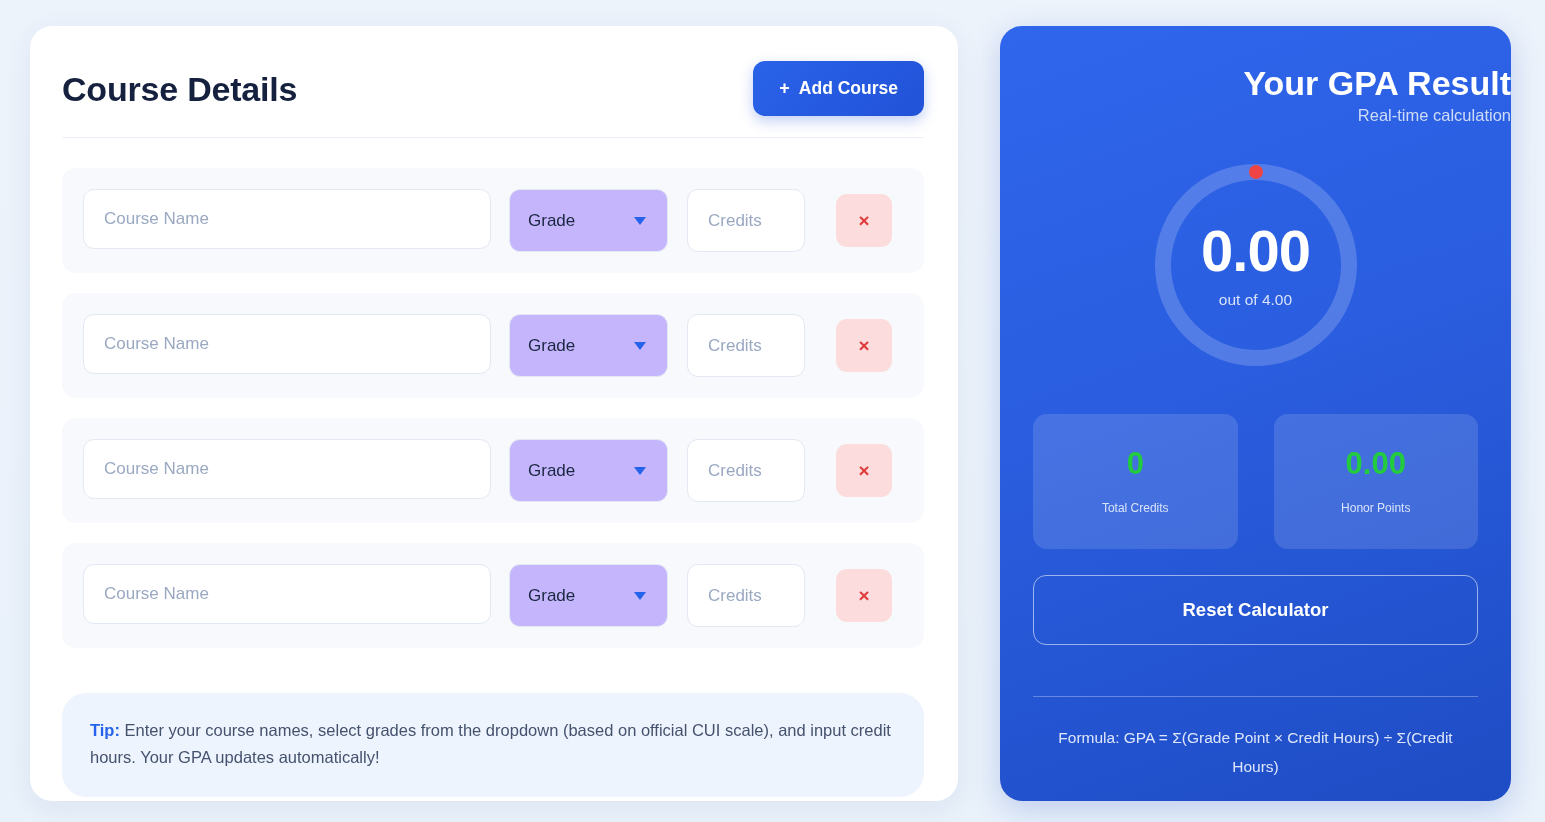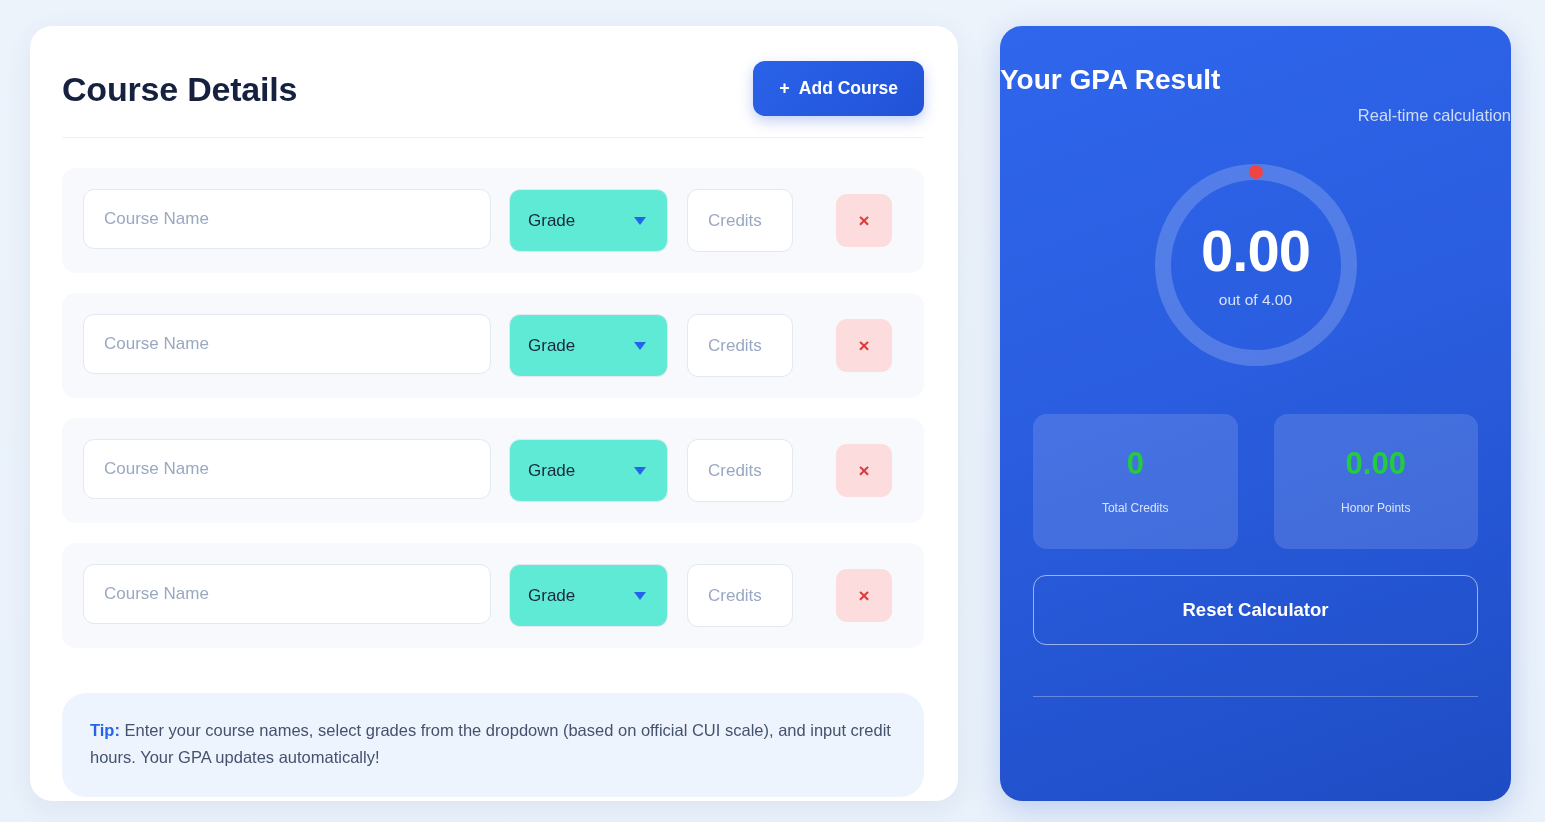--- a/index.html
+++ b/index.html
@@ -127,21 +127,21 @@
     left: 447px;
     top: 21px;
     width: 159px;
     height: 63px;
   }
   .grade-select {
     width: 100%;
     height: 100%;
     border: 1.6px solid #e2e9f2;
     border-radius: 11px;
-    background: #5eead4;
+    background: #c4b5fd;
     font-size: 17px;
     font-family: "Liberation Sans", sans-serif;
     color: #1b2740;
     padding: 0 18px;
     outline: none;
     appearance: none;
     -webkit-appearance: none;
     cursor: pointer;
   }
   .select-caret {
@@ -153,21 +153,21 @@
     border-left: 6.5px solid transparent;
     border-right: 6.5px solid transparent;
     border-top: 8px solid #2563eb;
     pointer-events: none;
   }
 
   .credits-input {
     position: absolute;
     left: 625px;
     top: 21px;
-    width: 106px;
+    width: 118px;
     height: 63px;
     border: 1.6px solid #e2e9f2;
     border-radius: 11px;
     background: #ffffff;
     font-size: 17px;
     font-family: "Liberation Sans", sans-serif;
     color: #243356;
     padding: 16px 20px;
     outline: none;
   }
@@ -221,22 +221,22 @@
     border-radius: 22px;
     background: linear-gradient(160deg, #2f66ec 0%, #2a5ddf 45%, #1e4cc4 100%);
     box-shadow: 0 8px 30px rgba(30, 76, 196, 0.22);
     overflow: hidden;
   }
 
   .gpa-title {
     position: absolute;
     left: 0; right: 0;
     top: 38px;
-    text-align: left;
-    font-size: 28px;
+    text-align: right;
+    font-size: 34px;
     font-weight: 700;
     color: #ffffff;
   }
   .gpa-subtitle {
     position: absolute;
     left: 0; right: 0;
     top: 80px;
     text-align: right;
     font-size: 16.5px;
     color: #cfdcf8;
@@ -456,16 +456,17 @@
       <div class="stat-card">
         <div class="stat-value">0.00</div>
         <div class="stat-label">Honor Points</div>
       </div>
     </div>
 
     <button class="reset-btn">Reset Calculator</button>
 
     <div class="panel-divider"></div>
 
+    <div class="formula">Formula: GPA = Σ(Grade Point × Credit Hours) ÷ Σ(Credit Hours)</div>
 
   </aside>
 
 </div>
 
 </body></html>

